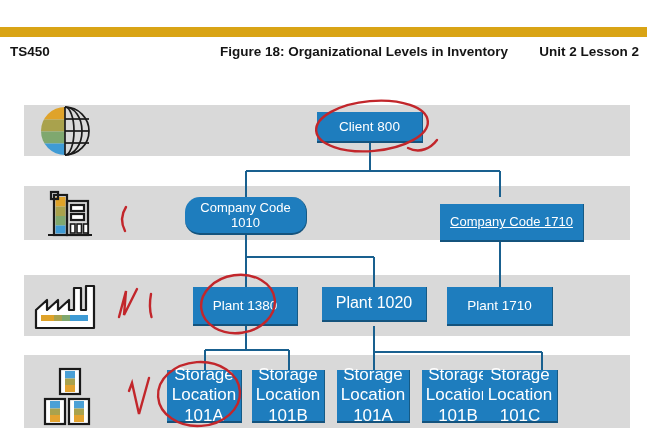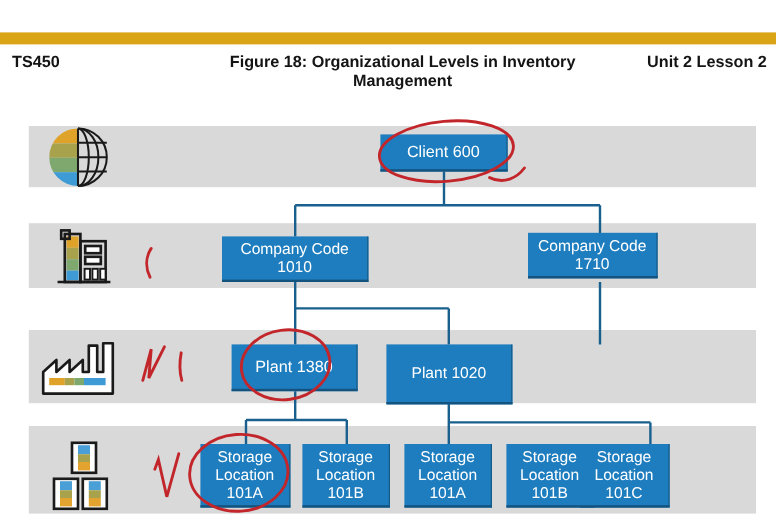--- a/index.html
+++ b/index.html
@@ -7,41 +7,41 @@
     position:relative;width:647px;height:438px;overflow:hidden;background:#ffffff;
     font-family:"Liberation Sans","DejaVu Sans",sans-serif;
     margin-top:20px;
   }
   
   #topbar{position:absolute;left:0;top:7px;width:647px;height:10px;background:#d9a415;}
   
   .hdr{position:absolute;top:24px;font-size:13.5px;font-weight:bold;color:#141414;}
   #course{left:10px;}
   #lesson{right:8px;text-align:left;}
-  #titleblock{left:163px;width:345px;text-align:center;line-height:1.22;}
+  #titleblock{left:163px;width:345px;text-align:right;line-height:1.22;}
   
   .band{position:absolute;left:24px;width:606px;background:#d9d9d9;z-index:1;}
   #band-client{top:85px;height:51px;}
   #band-company{top:166px;height:54px;}
   #band-plant{top:255px;height:61px;}
   #band-storage{top:335px;height:73px;}
   
   .node{
     position:absolute;z-index:3;background:#1e7dbe;color:#ffffff;
     display:flex;align-items:center;justify-content:center;text-align:center;
     font-size:13px;line-height:1.18;box-sizing:border-box;
     border-bottom:2px solid #14537d;border-right:1px solid #155a85;
   }
   #node-client{left:317px;top:92px;width:106px;height:31px;font-size:13.5px;}
-  #node-cc1010{left:185px;top:177px;width:122px;height:38px;}
-  #node-cc1710{left:440px;top:174px;width:108px;height:38px;}
+  #node-cc1010{left:185px;top:177px;width:122px;height:38px;border-radius:15px;}
+  #node-cc1710{left:440px;top:184px;width:144px;height:38px;text-decoration:underline;}
   #node-plant1010{left:193px;top:267px;width:105px;height:39px;font-size:13.5px;}
-  #node-plant1020{left:322px;top:267px;width:105px;height:50px;font-size:13px;}
+  #node-plant1020{left:322px;top:267px;width:105px;height:35px;font-size:16px;}
   #node-plant1710{left:447px;top:267px;width:106px;height:39px;font-size:13.5px;}
-  .sl{top:350px;height:53px;font-size:13px;padding:0 2px;}
+  .sl{top:350px;height:53px;font-size:17px;padding:0 2px;}
   #node-sl1{left:167px;width:75px;}
   #node-sl2{left:252px;width:73px;}
   #node-sl3{left:337px;width:73px;}
   #node-sl4{left:422px;width:73px;}
   #node-sl5{left:483px;width:75px;}
   
   .icon{position:absolute;z-index:3;}
   #icon-globe{left:38px;top:84px;}
   #icon-building{left:44px;top:169px;}
   #icon-factory{left:30px;top:262px;}
@@ -53,21 +53,20 @@
 </head>
 <body>
 
 <div id="slide">
 
   <div id="topbar"></div>
 
   <div id="course" class="hdr">TS450</div>
   <div id="titleblock" class="hdr">
     <div>Figure 18: Organizational Levels in Inventory</div>
-    <div>Management</div>
   </div>
   <div id="lesson" class="hdr">Unit 2 Lesson 2</div>
 
   <div id="band-client" class="band"></div>
   <div id="band-company" class="band"></div>
   <div id="band-plant" class="band"></div>
   <div id="band-storage" class="band"></div>
 
   <svg class="overlay" width="647" height="438">
     <g stroke="#19608f" stroke-width="2" fill="none">
@@ -144,25 +143,26 @@
       <rect x="24" y="18" width="10" height="7" fill="#e3a32f"></rect>
       <rect x="9" y="34" width="10" height="7.5" fill="#4aa0d6"></rect>
       <rect x="9" y="41.5" width="10" height="6.5" fill="#a9a24d"></rect>
       <rect x="9" y="48" width="10" height="7" fill="#e3a32f"></rect>
       <rect x="33" y="34" width="10" height="7.5" fill="#4aa0d6"></rect>
       <rect x="33" y="41.5" width="10" height="6.5" fill="#a9a24d"></rect>
       <rect x="33" y="48" width="10" height="7" fill="#e3a32f"></rect>
     </g>
   </svg>
 
-  <div id="node-client" class="node">Client 600</div>
+  <div id="node-client" class="node">Client 800</div>
   <div id="node-cc1010" class="node">Company Code 1010</div>
   <div id="node-cc1710" class="node">Company Code 1710</div>
   <div id="node-plant1010" class="node">Plant 1380</div>
   <div id="node-plant1020" class="node">Plant 1020</div>
+  <div id="node-plant1710" class="node">Plant 1710</div>
   <div id="node-sl1" class="node sl">Storage Location 101A</div>
   <div id="node-sl2" class="node sl">Storage Location 101B</div>
   <div id="node-sl3" class="node sl">Storage Location 101A</div>
   <div id="node-sl4" class="node sl">Storage Location 101B</div>
   <div id="node-sl5" class="node sl">Storage Location 101C</div>
 
   <svg id="annotations-svg" class="overlay" width="647" height="438">
     <g stroke="#c2262b" stroke-width="2.4" fill="none" stroke-linecap="round">
       <ellipse cx="372" cy="106" rx="56" ry="25" transform="rotate(-5 372 106)"></ellipse>
       <path d="M408 128 C420 134 431 128 437 120"></path>

